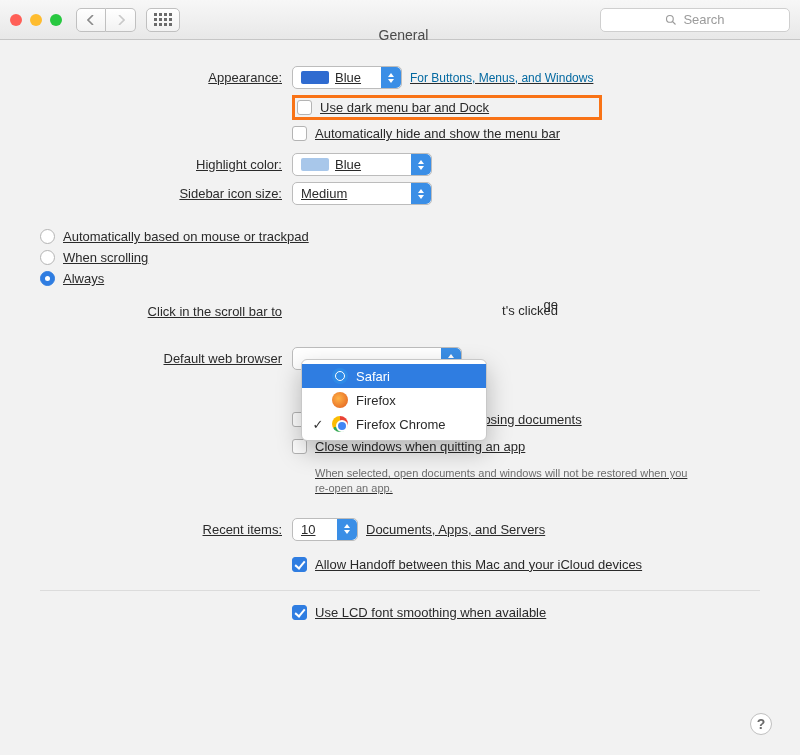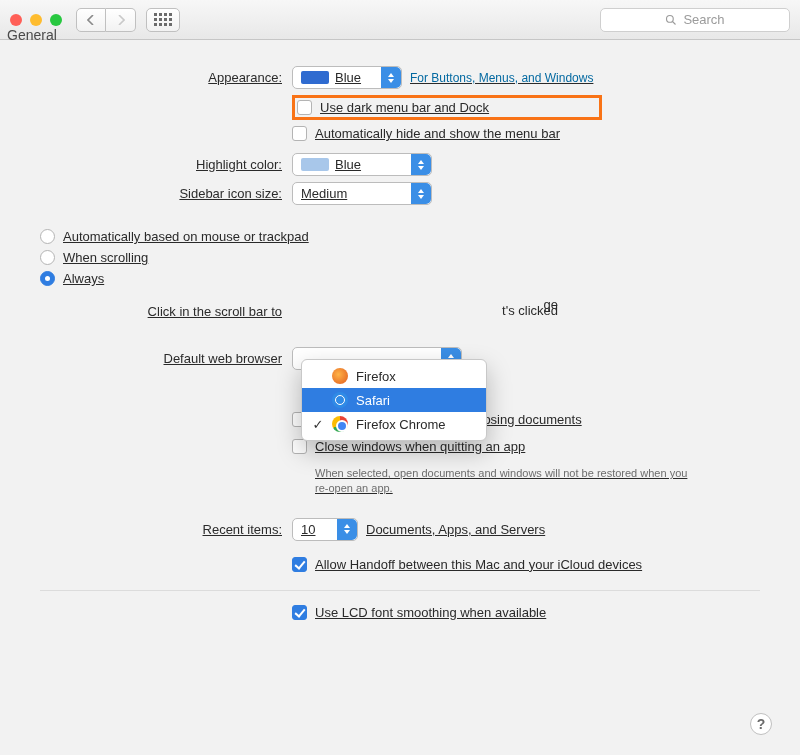--- a/index.html
+++ b/index.html
@@ -38,21 +38,21 @@
   .sq-btn:first-child{border-radius:5px 0 0 5px;}
   .sq-btn:nth-child(2){border-left:none;border-radius:0 5px 5px 0;}
   .apps-btn{
     margin-left:10px;width:34px;height:24px;border:1px solid #c0c0c0;
     background:linear-gradient(#ffffff,#f2f2f2);border-radius:5px;
     display:flex;align-items:center;justify-content:center;
   }
   .apps-grid{display:grid;grid-template-columns:repeat(4,3px);grid-template-rows:repeat(3,3px);gap:2px;}
   .apps-grid i{width:3px;height:3px;background:#6b6b6b;}
   .title-text{
-    position:absolute;left:7px;right:0;
+    position:absolute;left:7px;right:0;text-align:center;
     font-size:14px;color:#4a4a4a;pointer-events:none;margin-top:30px;
   }
   .search-box{
     margin-left:auto;width:190px;height:24px;
     border:1px solid #cfcfcf;border-radius:5px;background:#ffffff;
     display:flex;align-items:center;justify-content:center;color:#9b9b9b;gap:6px;
   }
   .search-box svg{width:12px;height:12px;fill:#9b9b9b;}
 
   
@@ -281,30 +281,30 @@
   <div class="row" style="margin-top:28px">
     <div class="lab">Default web browser</div>
     <div class="ctl">
       <div class="dd" style="min-width:170px">
         <span class="arrow"></span>
       </div>
     </div>
   </div>
 
   <div class="popup">
+    <div class="item sel">
+      <span class="check"></span>
+      <span class="ico ico-safari"></span>
+      <span>Safari</span>
+    </div>
     <div class="item">
       <span class="check"></span>
       <span class="ico ico-firefox"></span>
       <span>Firefox</span>
     </div>
-    <div class="item sel">
-      <span class="check"></span>
-      <span class="ico ico-safari"></span>
-      <span>Safari</span>
-    </div>
     <div class="item">
       <span class="check">✓</span>
       <span class="ico ico-chrome"></span>
       <span>Firefox Chrome</span>
     </div>
   </div>
 
   <div class="row" style="margin-top:42px">
       <div class="lab"></div>
     <div class="ctl" style="flex-direction:column;align-items:flex-start">

